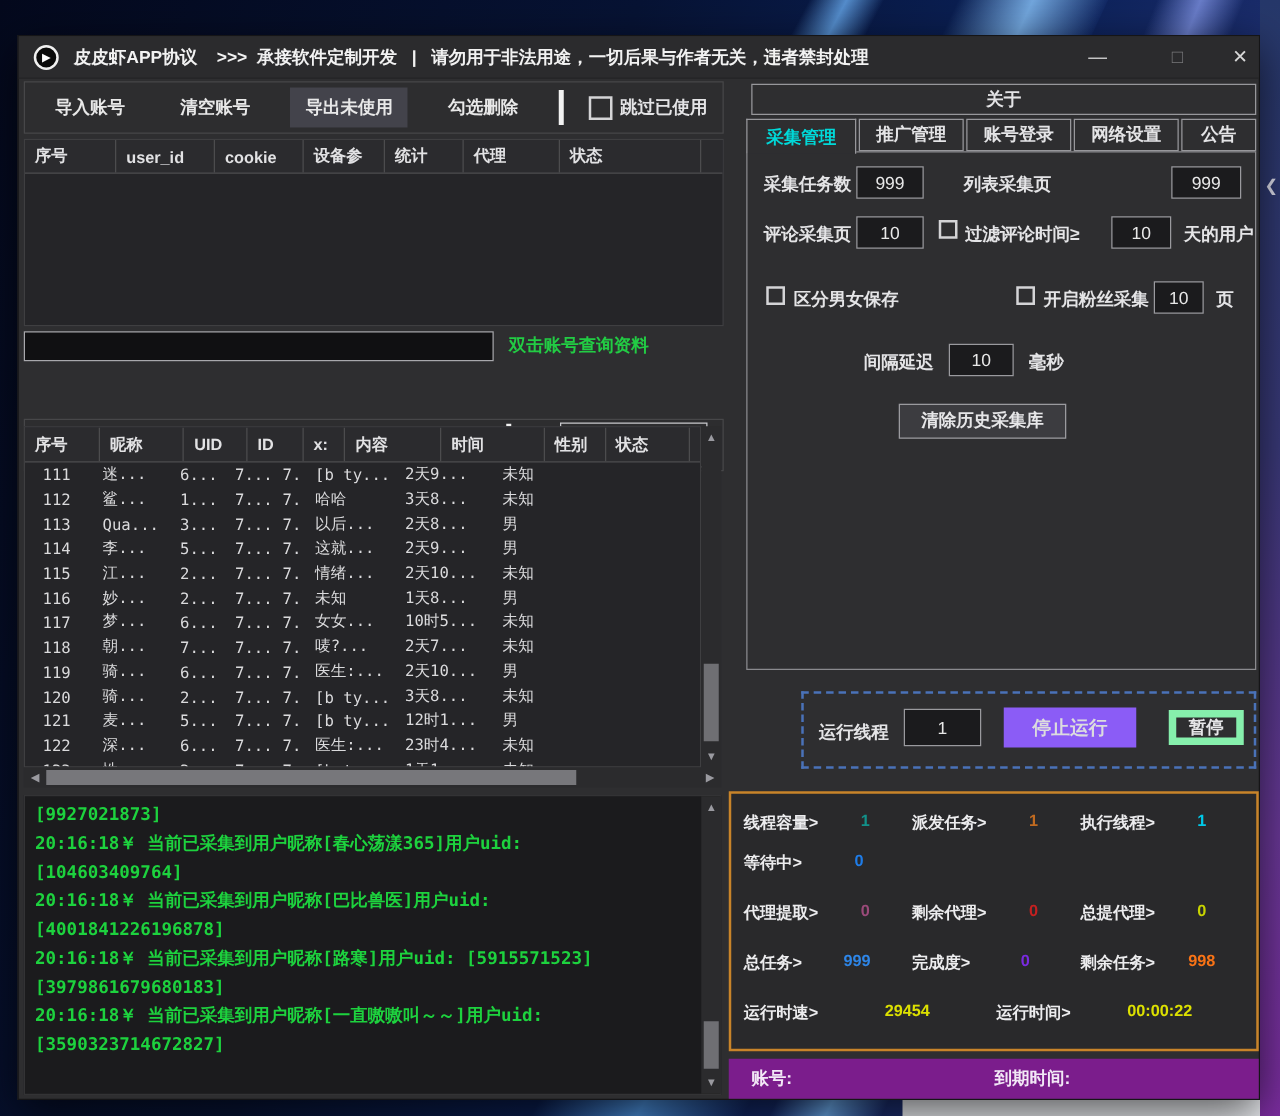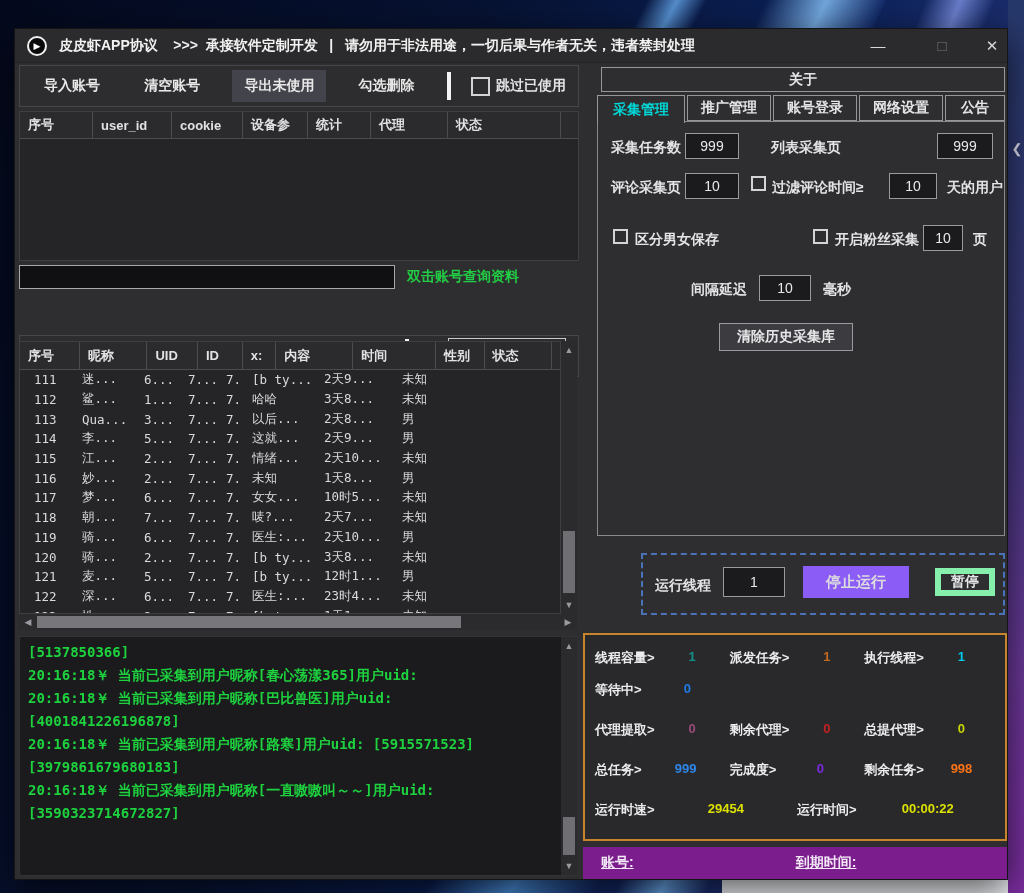--- a/index.html
+++ b/index.html
@@ -116,21 +116,21 @@
       color:#e6e6e8;font-size:14px;font-weight:700;display:flex;align-items:center;justify-content:center;cursor:pointer;}
   
   .stats{left:568px;top:604px;width:424px;height:208px;border:2px solid #c8842a;background:#29292b;}
   .srow{position:absolute;left:10px;width:404px;display:flex;}
   .slot{display:flex;width:138px;}
   .slot.wide{width:202px;}
   .slabel{font-size:13px;font-weight:700;color:#ececee;white-space:nowrap;}
   .sval{font-size:13px;font-weight:700;text-align:center;flex:1;}
   
   .footer{left:568px;top:818px;width:424px;height:32px;background:#7b1d8c;display:flex;align-items:center;}
-  .footer .flbl{font-size:14px;font-weight:700;color:#f2e8f6;white-space:nowrap;text-decoration:underline;}
+  .footer .flbl{font-size:14px;font-weight:700;color:#f2e8f6;white-space:nowrap;}
 </style>
 </head>
 <body>
 
 <div class="streak s1"></div>
 <div class="streak s2"></div>
 <div class="streak s3"></div>
 <div class="streak s4"></div>
 <div class="streak s5"></div>
 <div class="side-strip"></div>
@@ -350,22 +350,23 @@
     <div class="sb-arrow dn">▼</div>
   </div>
 
   <div class="abs sb hsb">
     <div class="sb-arrow lf">◀</div>
     <div class="thumb"></div>
     <div class="sb-arrow rt">▶</div>
   </div>
 
   <div class="abs log" id="log-area">
-      <div class="logline" style="color: rgb(29, 210, 62);">[5137850366]</div>
+      <div class="logline" style="color: rgb(29, 210, 62);">[9927021873]</div>
       <div class="logline" style="color: rgb(29, 210, 62);">20:16:18￥ 当前已采集到用户昵称[春心荡漾365]用户uid:</div>
+      <div class="logline" style="color: rgb(29, 210, 62);">[104603409764]</div>
       <div class="logline" style="color: rgb(29, 210, 62);">20:16:18￥ 当前已采集到用户昵称[巴比兽医]用户uid:</div>
       <div class="logline" style="color: rgb(29, 210, 62);">[4001841226196878]</div>
       <div class="logline" style="color: rgb(29, 210, 62);">20:16:18￥ 当前已采集到用户昵称[路寒]用户uid: [5915571523]</div>
       <div class="logline" style="color: rgb(29, 210, 62);">[3979861679680183]</div>
       <div class="logline" style="color: rgb(29, 210, 62);">20:16:18￥ 当前已采集到用户昵称[一直嗷嗷叫～～]用户uid:</div>
       <div class="logline" style="color: rgb(29, 210, 62);">[3590323714672827]</div>
     </div>
   <div class="abs sb vsb3">
     <div class="sb-arrow up">▲</div>
     <div class="thumb"></div>

